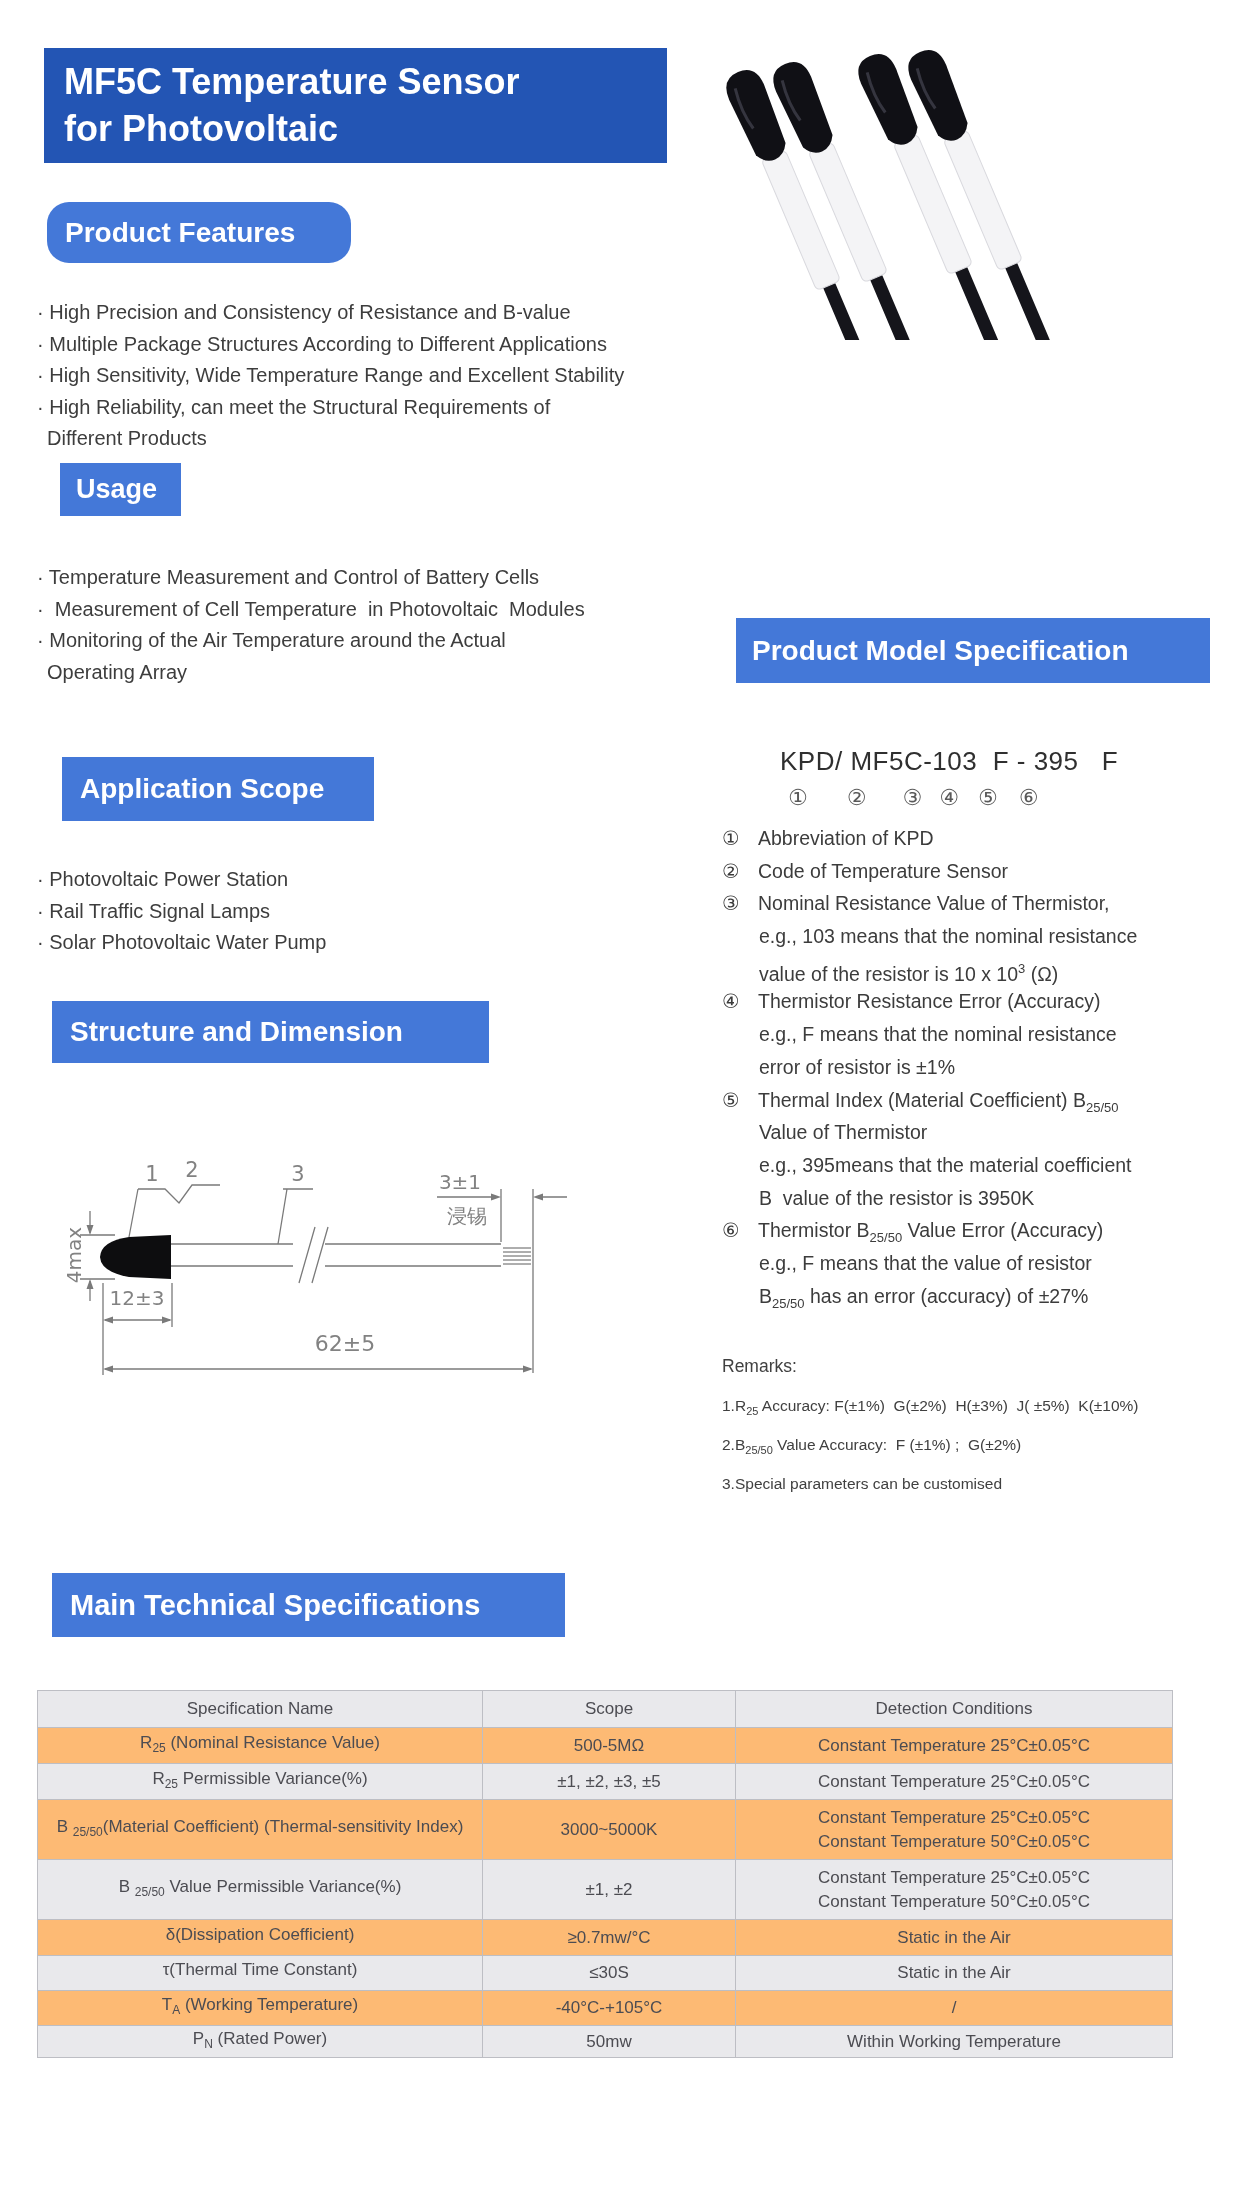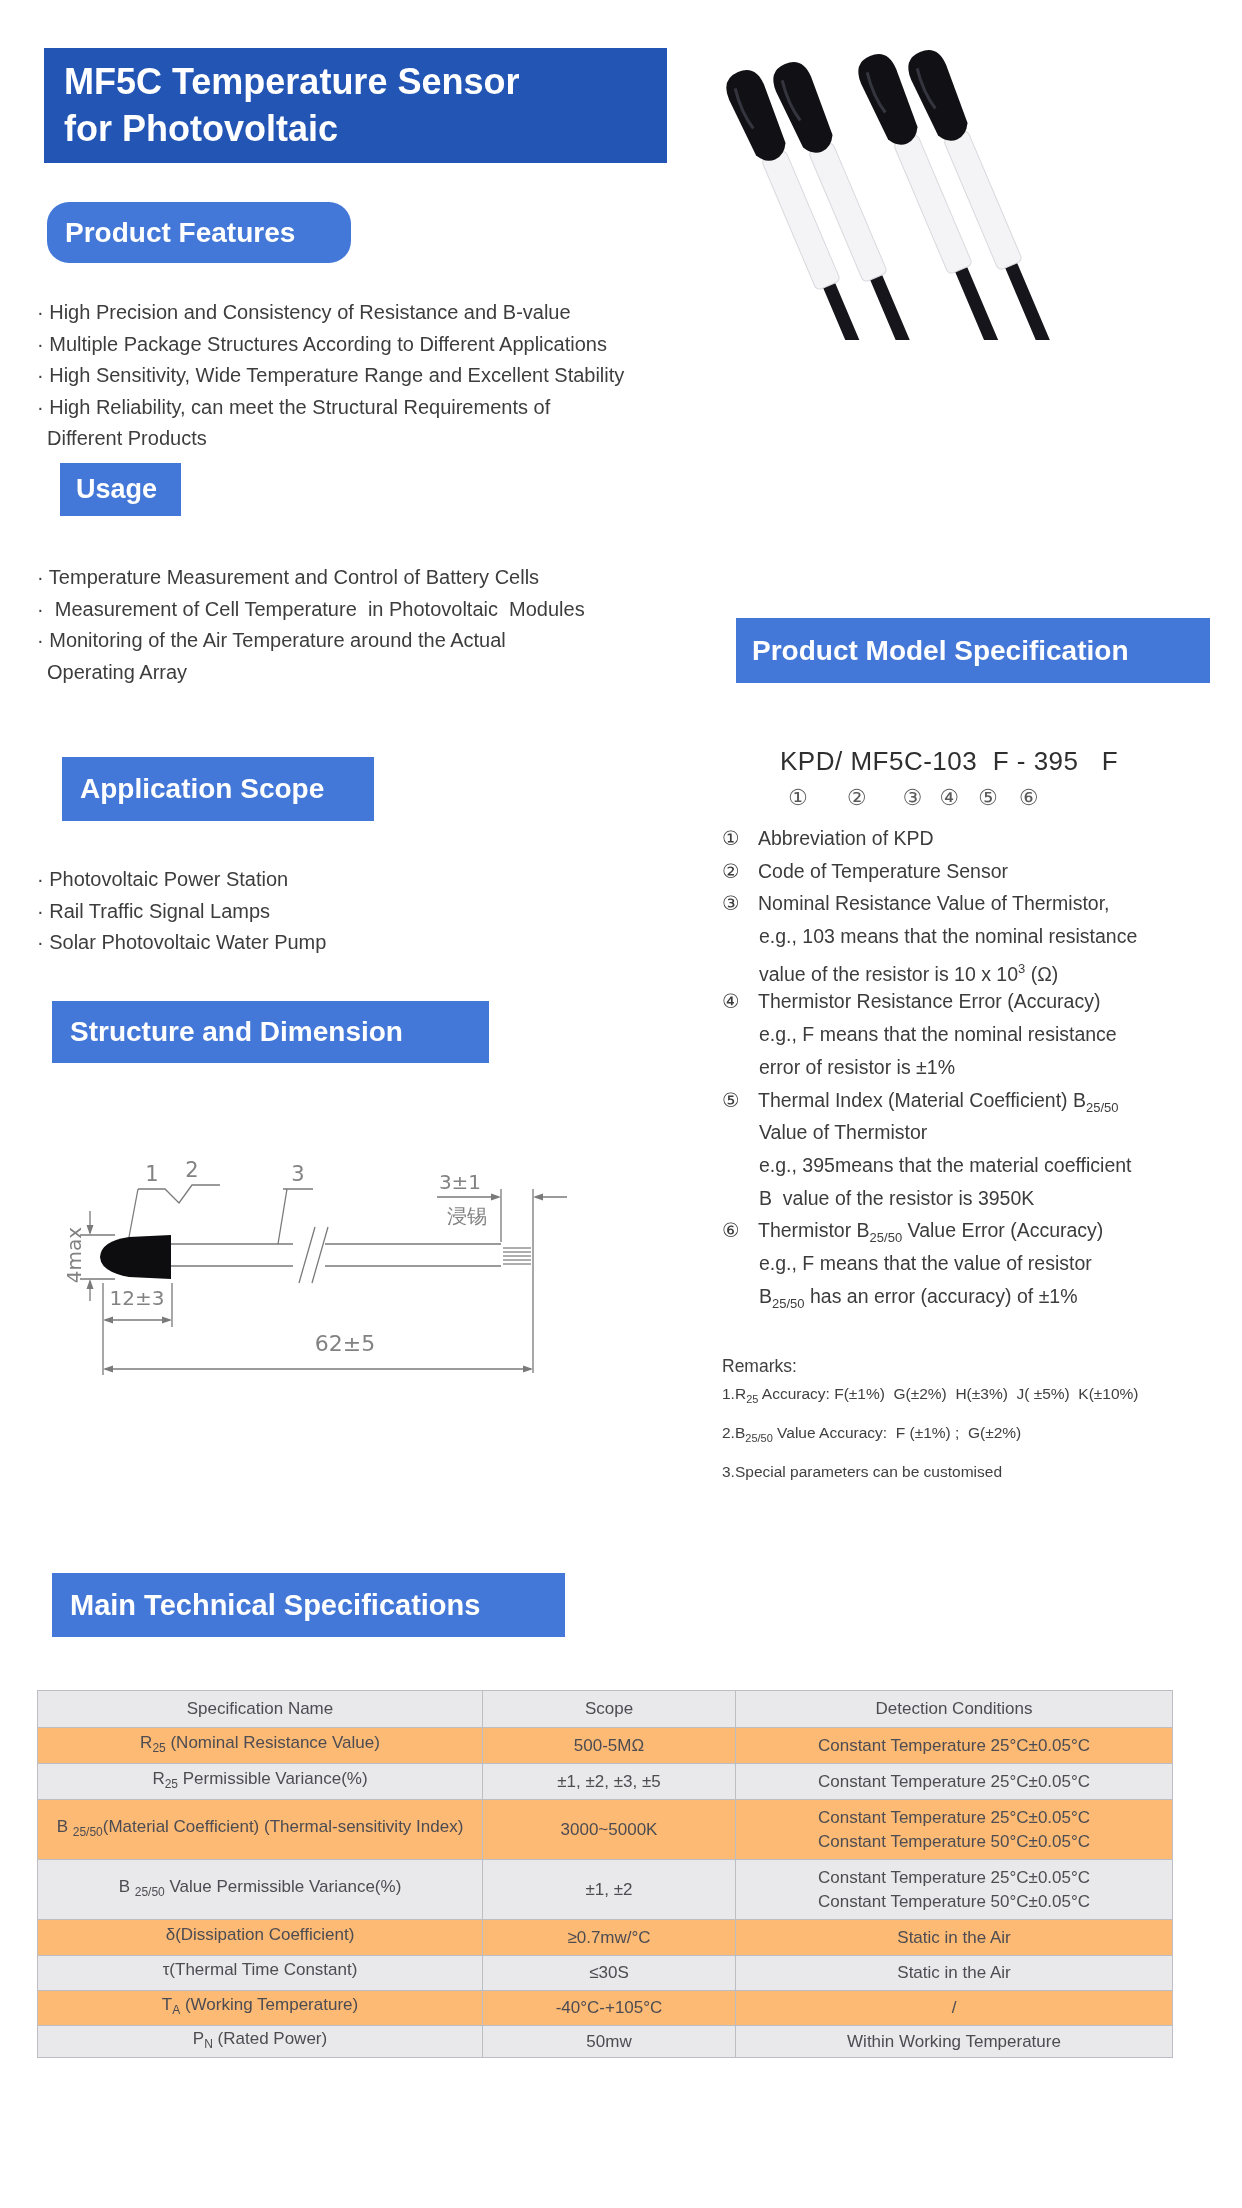--- a/index.html
+++ b/index.html
@@ -25,21 +25,21 @@
   .circ span:nth-child(4){margin-left:17px;}
   .circ span:nth-child(5){margin-left:19px;}
   .circ span:nth-child(6){margin-left:21px;}
   .mlist{left:722px;top:822px;width:500px;color:#3c3c3c;}
   .ml{height:32.7px;line-height:32.7px;font-size:19.5px;white-space:pre;}
   .ml.cont{padding-left:37px;}
   .cn{display:inline-block;width:36px;}
   .msub{font-size:13px;}
   sup{font-size:13px;}
   .remarks{left:722px;top:1356px;color:#404040;}
-  .rh{font-size:17.5px;}
+  .rh{font-size:17.5px;margin-bottom:12px;}
   .ri{font-size:15.5px;line-height:33px;white-space:pre;}
   .ri sub{font-size:11px;}
   
   svg.draw text{font-family:"DejaVu Sans",sans-serif;fill:#828282;}
   
   table.spec{border-collapse:collapse;table-layout:fixed;width:1135px;
              font-size:17px;color:#4c4c52;}
   table.spec td{border:1px solid #bdbec4;text-align:center;vertical-align:middle;padding:0;
                 line-height:24px;}
   table.spec .tsub{font-size:12px;}
@@ -179,21 +179,21 @@
   <div class="ml cont"><span>value of the resistor is 10 x 10</span><sup>3</sup><span> (Ω)</span></div>
   <div class="ml"><span class="cn">④</span><span>Thermistor Resistance Error (Accuracy)</span></div>
   <div class="ml cont">e.g., F means that the nominal resistance</div>
   <div class="ml cont">error of resistor is ±1%</div>
   <div class="ml"><span class="cn">⑤</span><span>Thermal Index (Material Coefficient) B</span><sub class="msub">25/50</sub></div>
   <div class="ml cont">Value of Thermistor</div>
   <div class="ml cont">e.g., 395means that the material coefficient</div>
   <div class="ml cont">B  value of the resistor is 3950K</div>
   <div class="ml"><span class="cn">⑥</span><span>Thermistor B</span><sub class="msub">25/50</sub><span> Value Error (Accuracy)</span></div>
   <div class="ml cont">e.g., F means that the value of resistor</div>
-  <div class="ml cont"><span>B</span><sub class="msub">25/50</sub><span> has an error (accuracy) of ±1%</span></div>
+  <div class="ml cont"><span>B</span><sub class="msub">25/50</sub><span> has an error (accuracy) of ±27%</span></div>
 </div>
 
 <div class="abs remarks">
   <div class="rh">Remarks:</div>
   <div class="ri"><span>1.R</span><sub>25</sub><span> Accuracy: F(±1%)  G(±2%)  H(±3%)  J( ±5%)  K(±10%)</span></div>
   <div class="ri"><span>2.B</span><sub>25/50</sub><span> Value Accuracy:  F (±1%) ;  G(±2%)</span></div>
   <div class="ri">3.Special parameters can be customised</div>
 </div>
 
 <div class="abs sec" style="left:52px;top:1573px;width:513px;height:64px;font-size:29px;">Main Technical Specifications</div>

